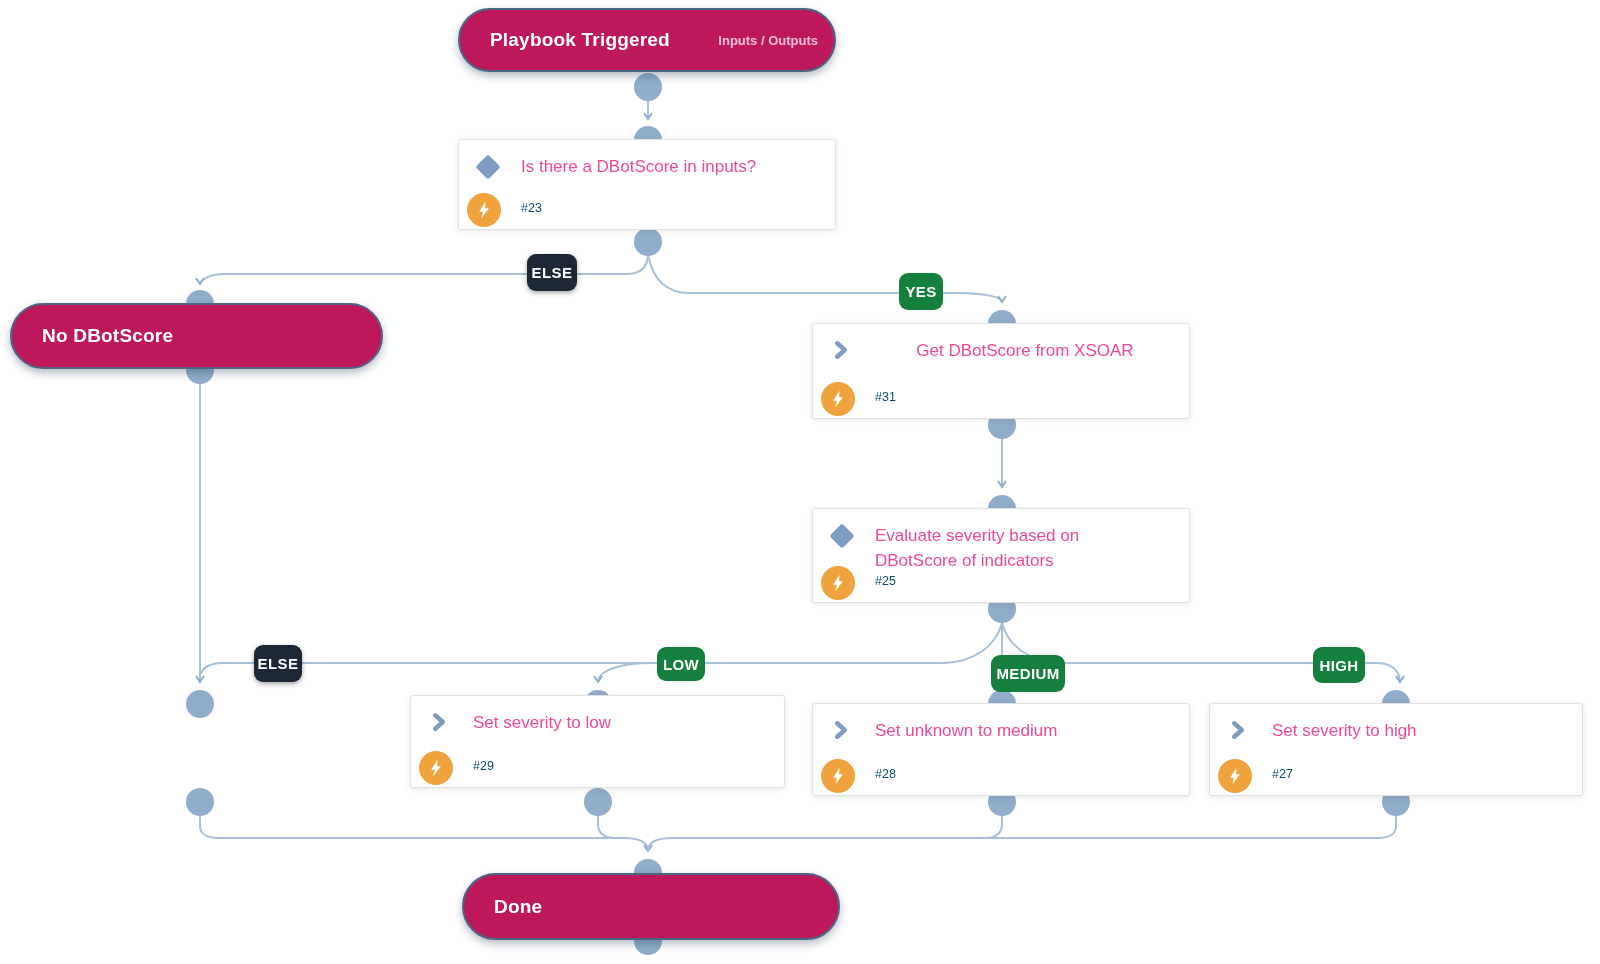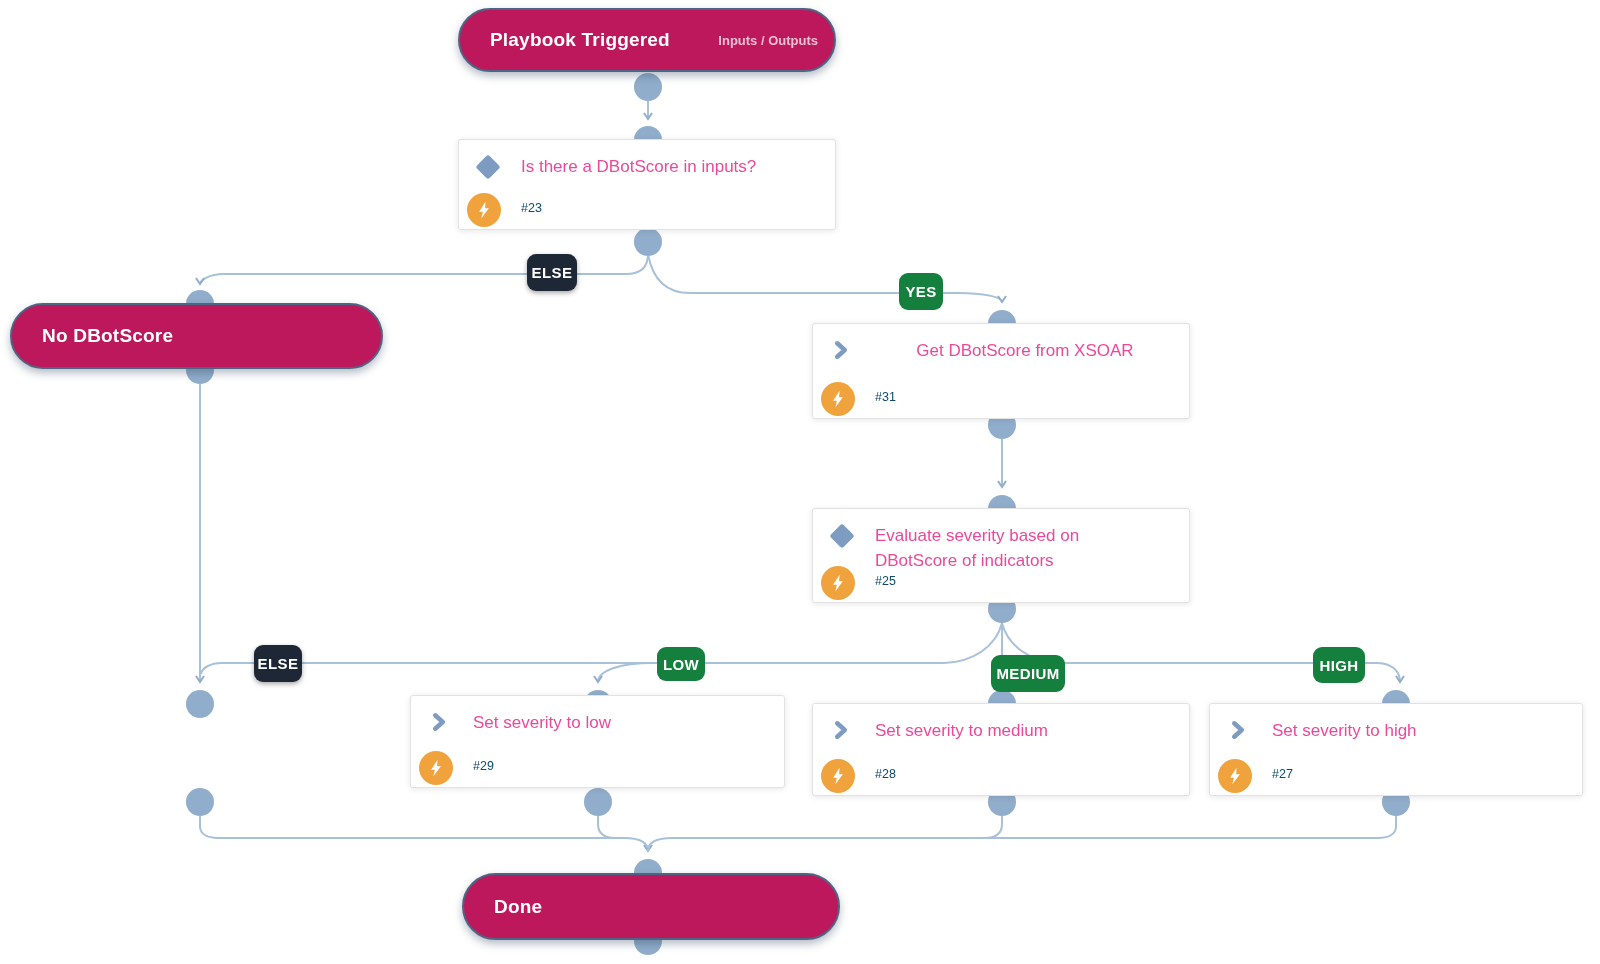--- a/index.html
+++ b/index.html
@@ -181,21 +181,21 @@
     </span>
     <span class="task-number">#29</span>
   </div>
 
   <div class="node task-box" style="left:812px;top:703px;width:378px;height:93px;">
     <span class="chev">
       <svg width="20" height="20" viewBox="0 0 24 24">
           <path d="M7.5 4 L16.5 12 L7.5 20" fill="none" stroke="#7e9cc2" stroke-width="5.5" stroke-linecap="round" stroke-linejoin="round"></path>
         </svg>
     </span>
-    <span class="node-title">Set severity to medium</span>
+    <span class="node-title">Set unknown to medium</span>
     <span class="bolt-circle">
       <svg width="18" height="18" viewBox="0 0 24 24">
           <path d="M14 1 L5.5 14.2 h5 L8.5 23 L18.5 9.5 h-5 Z" fill="#ffffff"></path>
         </svg>
     </span>
     <span class="task-number">#28</span>
   </div>
 
   <div class="node task-box" style="left:1209px;top:703px;width:374px;height:93px;text-decoration:underline;">
     <span class="chev">

